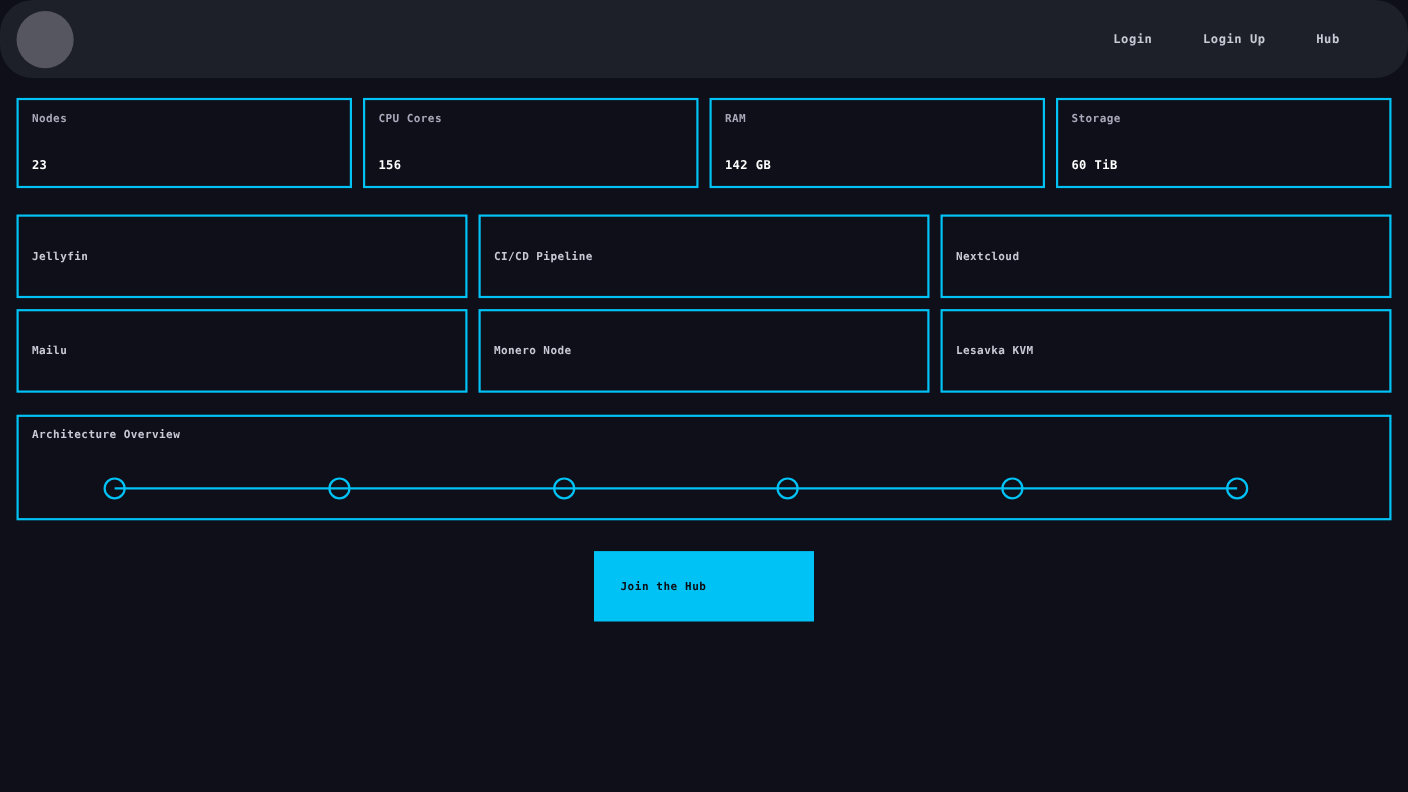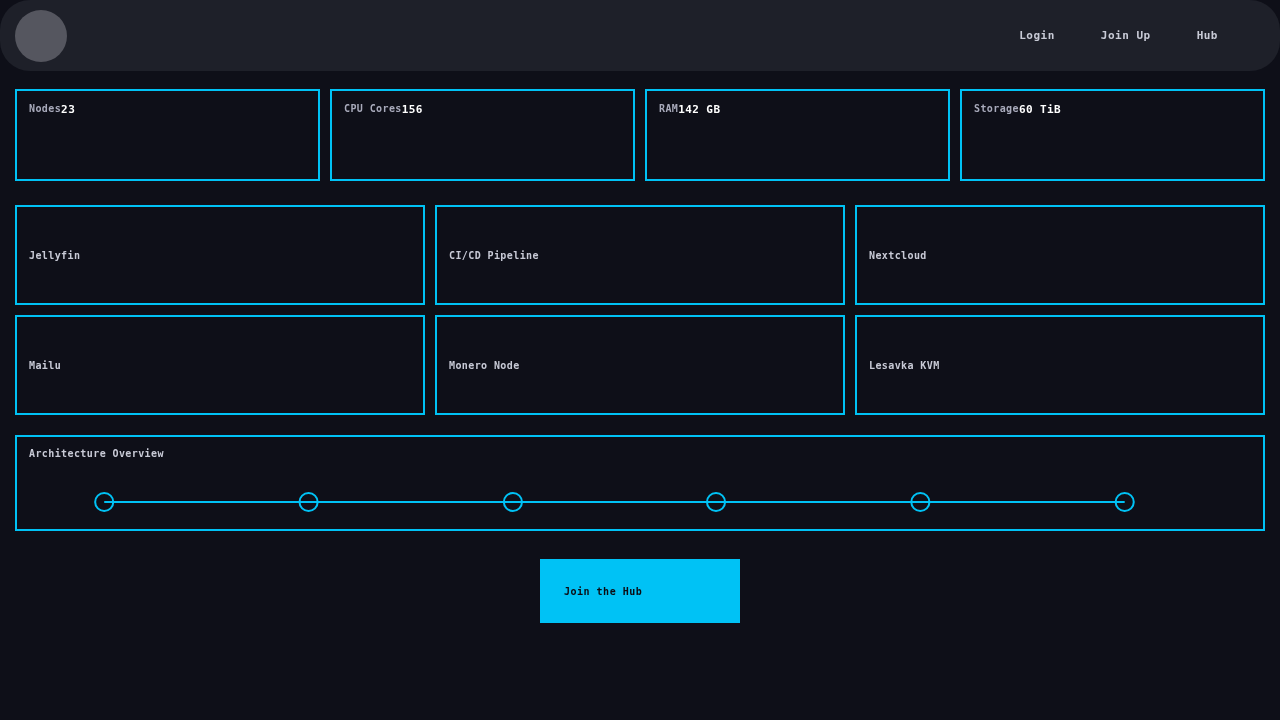--- a/index.html
+++ b/index.html
@@ -64,25 +64,25 @@
   .stats-row {
     display: grid;
     grid-template-columns: repeat(4, 1fr);
     gap: 10px;
     margin-bottom: 24px;
   }
 
   .stat-card {
     border: 2px solid #00c2f5;
     background: #0e0f18;
-    height: 92px;
+    height: 82px;
     padding: 12px 12px;
     display: flex;
-    flex-direction: row;
-    justify-content: flex-start;
+    flex-direction: column;
+    justify-content: space-between;
   }
 
   .stat-label {
     font-size: 10px;
     font-weight: bold;
     color: #a8aabb;
     letter-spacing: 0.4px;
     margin-bottom: 16px;
   }
 
@@ -97,21 +97,21 @@
   .services-grid {
     display: grid;
     grid-template-columns: repeat(3, 1fr);
     gap: 10px 10px;
     margin-bottom: 20px;
   }
 
   .service-card {
     border: 2px solid #00c2f5;
     background: #0e0f18;
-    height: 100px;
+    height: 76px;
     display: flex;
     align-items: center;
     padding: 0 12px;
   }
 
   .service-label {
     font-size: 10px;
     font-weight: bold;
     color: #c8cad6;
     letter-spacing: 0.4px;
@@ -165,21 +165,21 @@
     align-items: center;
   }
 </style>
 </head>
 <body>
 
 <div class="header">
   <div class="brand-avatar"></div>
   <nav class="nav">
     <a class="nav-link">Login</a>
-    <a class="nav-link">Join Up</a>
+    <a class="nav-link">Login Up</a>
     <a class="nav-link">Hub</a>
   </nav>
 </div>
 
 <div class="page">
 
   <div class="stats-row">
     <div class="stat-card">
       <div class="stat-label">Nodes</div>
       <div class="stat-value">23</div>

